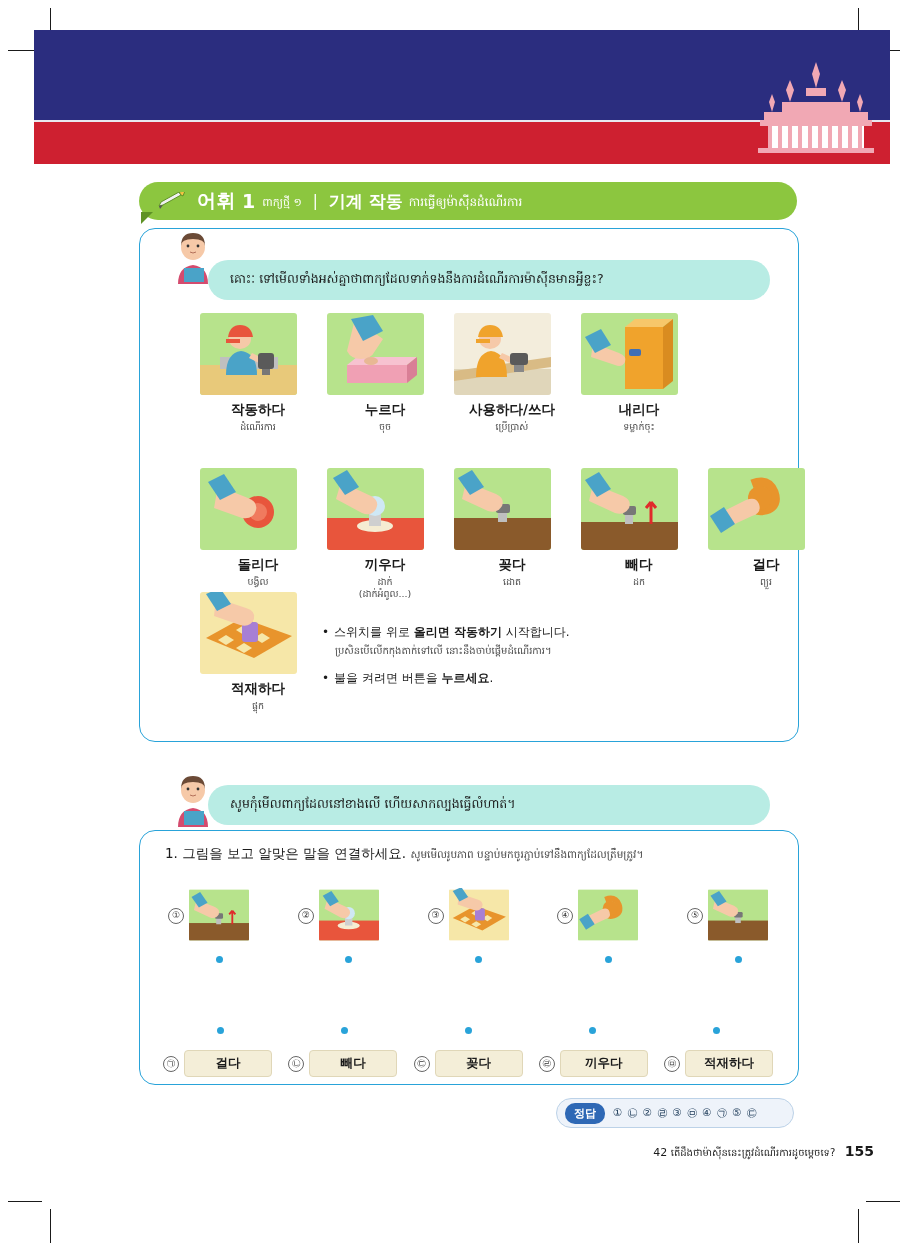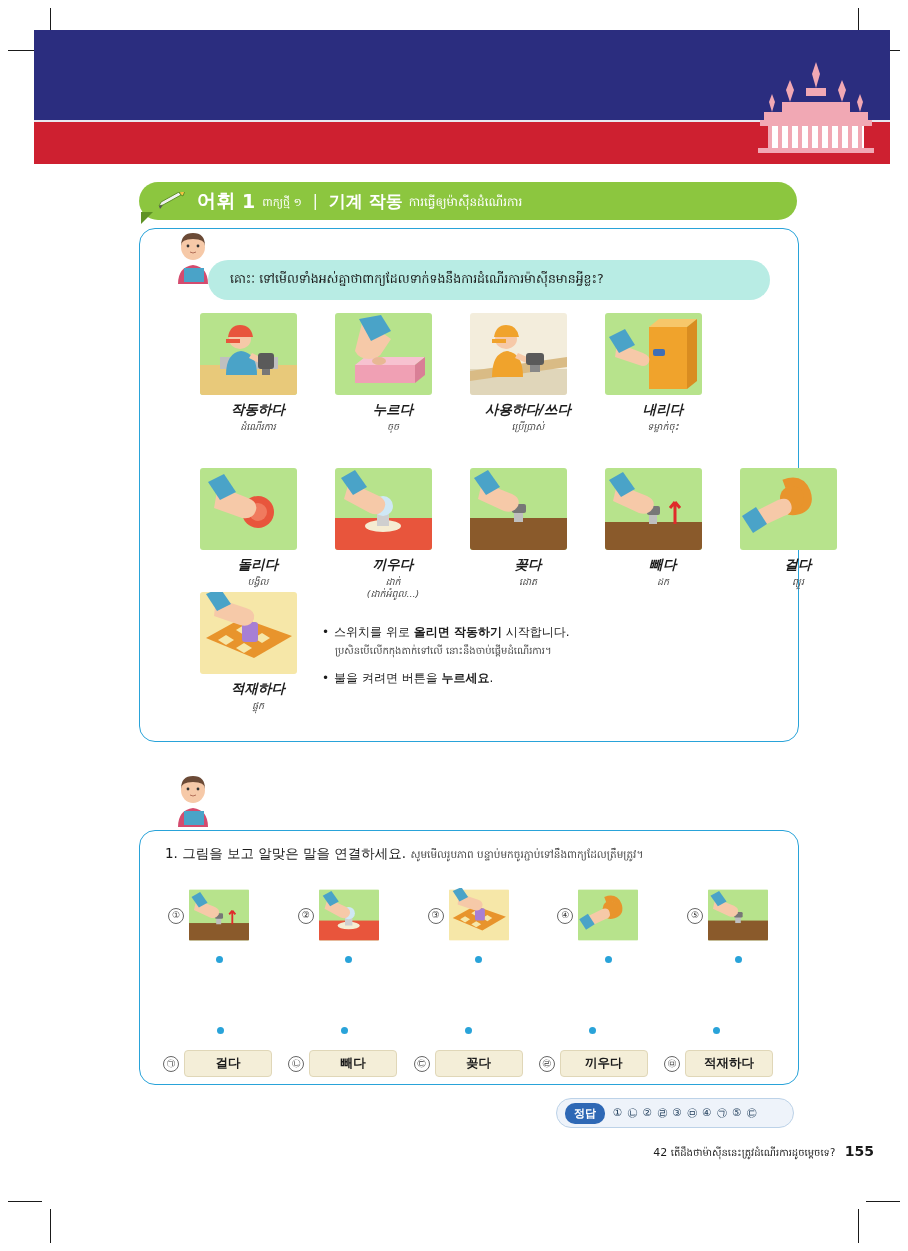--- a/index.html
+++ b/index.html
@@ -32,21 +32,21 @@
   
   .card{position:absolute;left:139px;top:228px;width:658px;height:512px;background:#ffffff;border:1.4px solid #29a3d9;border-radius:16px;}
 
   
   .teacher{position:absolute;width:46px;height:52px;}
   .bubble{position:absolute;background:#b8ece4;border-radius:20px;display:flex;align-items:center;padding:0 22px;box-sizing:border-box;}
   .bubble-km{font-size:12.5px;color:#1b1b1b;}
 
   
   .vrow{position:absolute;display:flex;}
-  .vitem{width:116px;margin-right:19px;text-align:center;font-style:italic;}
+  .vitem{width:116px;margin-right:11px;text-align:center;}
   .vpic{width:97px;height:82px;border-radius:3px;overflow:hidden;position:relative;}
   .vko{font-size:13.5px;font-weight:bold;color:#1b1b1b;margin-top:6px;}
   .vkm{font-size:9.5px;color:#4a4a4a;margin-top:2px;line-height:1.25;}
 
   
   .ex{position:absolute;}
   .exline{margin-bottom:11px;}
   .exko{font-size:12px;color:#1b1b1b;margin-top:8px;}
   .exko b{font-weight:bold;}
   .exkm{font-size:10px;color:#4a4a4a;margin-top:3px;}
@@ -335,20 +335,23 @@
 
   <svg class="teacher" style="left:170px;top:775px;" viewBox="0 0 46 52">
     <ellipse cx="23" cy="15" rx="12" ry="13" fill="#f6c9a8"></ellipse>
     <path d="M11 14 q0-13 12-13 q12 0 12 13 q0-7-12-7 q-12 0-12 7z" fill="#6b4a36"></path>
     <path d="M8 52 q0-17 15-19 q15 2 15 19z" fill="#d44b6e"></path>
     <path d="M14 36 h20 v14 h-20z" fill="#4aa3c8"></path>
     <circle cx="18" cy="14" r="1.4" fill="#333"></circle>
       <circle cx="28" cy="14" r="1.4" fill="#333"></circle>
     <path d="M20 20 q3 2 6 0" stroke="#b3705a" fill="none" stroke-width="1"></path>
   </svg>
+  <div class="bubble" style="left:208px;top:785px;width:562px;height:40px;">
+    <span class="bubble-km">សូមកុំមើលពាក្យដែលនៅខាងលើ ហើយសាកល្បងធ្វើលំហាត់។</span>
+  </div>
 
   <div class="card2"></div>
   <div class="q-title">
     <span>1.</span>
     <span>그림을 보고 알맞은 말을 연결하세요.</span>
     <span class="km">សូមមើលរូបភាព បន្ទាប់មកចូរភ្ជាប់ទៅនឹងពាក្យដែលត្រឹមត្រូវ។</span>
   </div>
 
   <div style="position:absolute;left:168px;top:888px;width:600px;display:flex;justify-content:space-between;">
 

